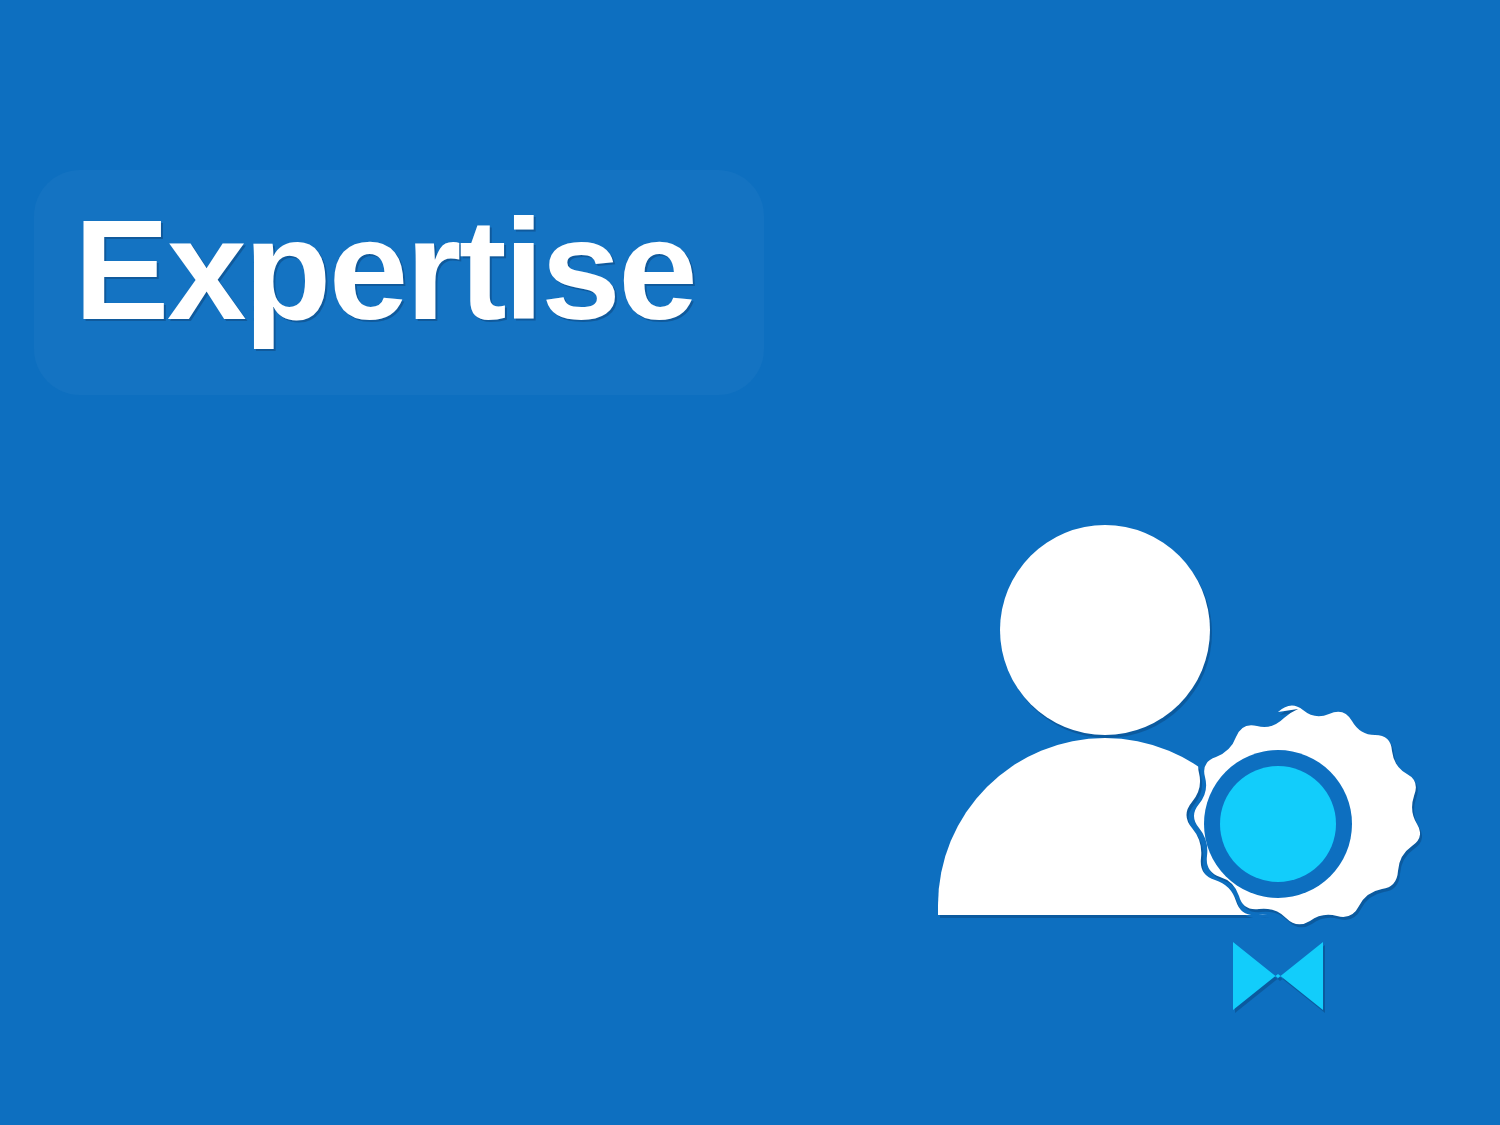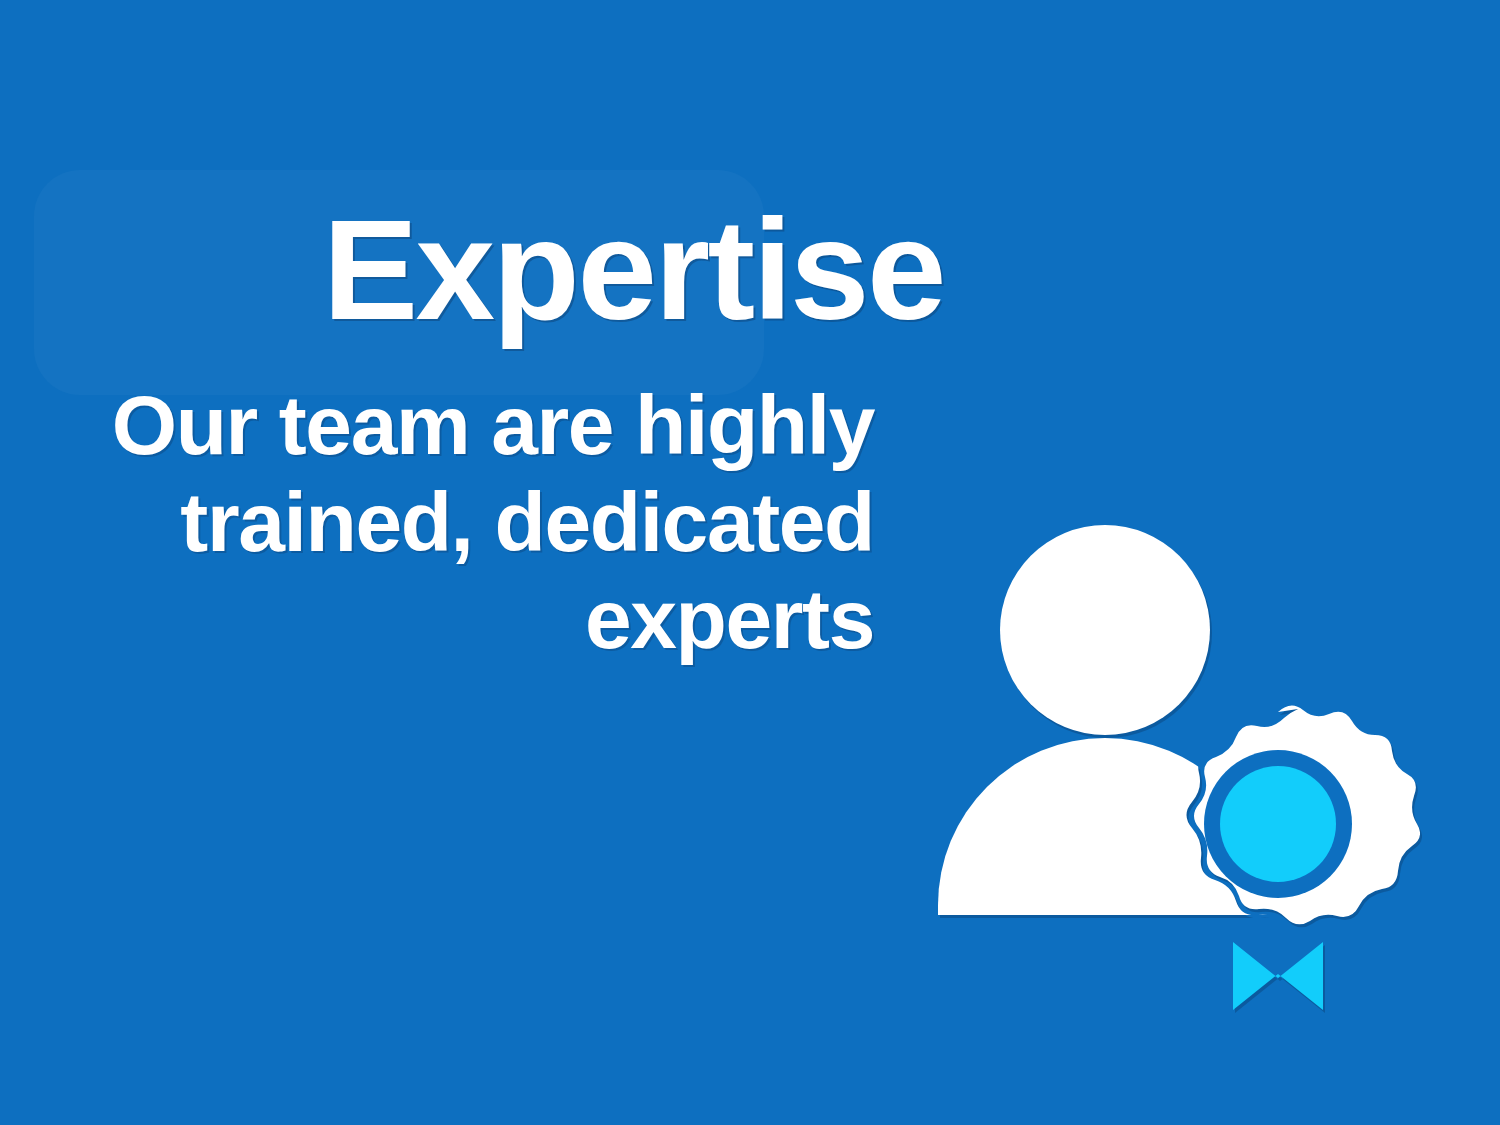--- a/index.html
+++ b/index.html
@@ -7,21 +7,20 @@
     padding: 0;
     background: #0d6fc0;
   }
   #stage {
     position: relative;
     width: 1500px;
     height: 1125px;
     overflow: hidden;
     background: #0d6fc0;
     font-family: "Liberation Sans", "DejaVu Sans", sans-serif;
-    text-align: right;
   }
 
   
   #title-glow {
     position: absolute;
     left: 34px;
     top: 170px;
     width: 730px;
     height: 225px;
     border-radius: 46px;
@@ -75,21 +74,20 @@
 </style>
 </head>
 <body>
 
 <div id="stage">
 
   <div id="title-glow"></div>
 
   <div id="text-block">
     <h1 id="page-title">Expertise</h1>
-    <p id="page-subtitle">Our team are highly trained, dedicated experts</p>
   </div>
 
   <div id="illustration">
     <svg viewBox="0 0 520 560" xmlns="http://www.w3.org/2000/svg" aria-hidden="true">
 
       <defs>
         <mask id="badge-cutout-mask">
           <rect x="0" y="0" width="520" height="560" fill="#ffffff"></rect>
 
           <g transform="translate(378,334)">

